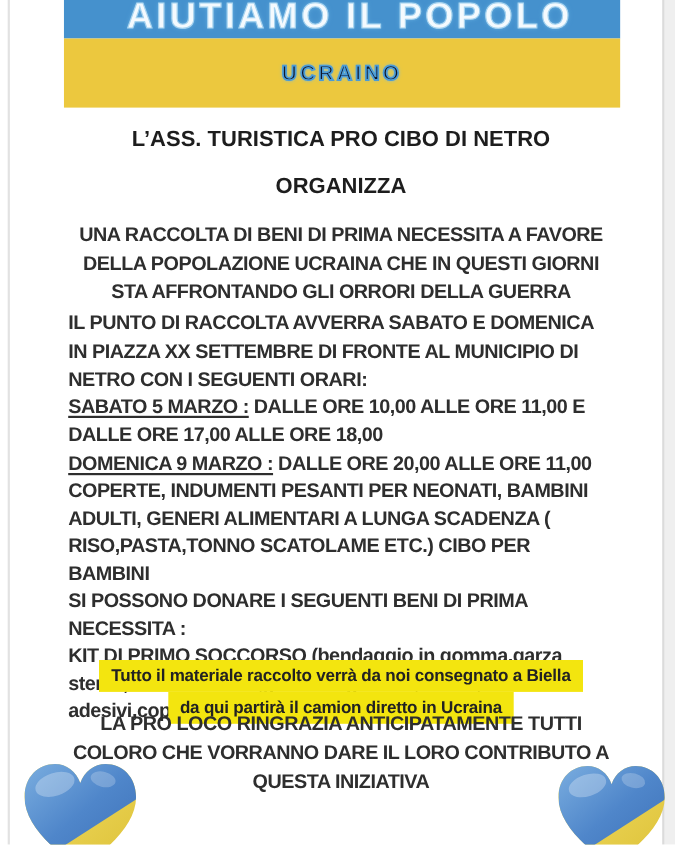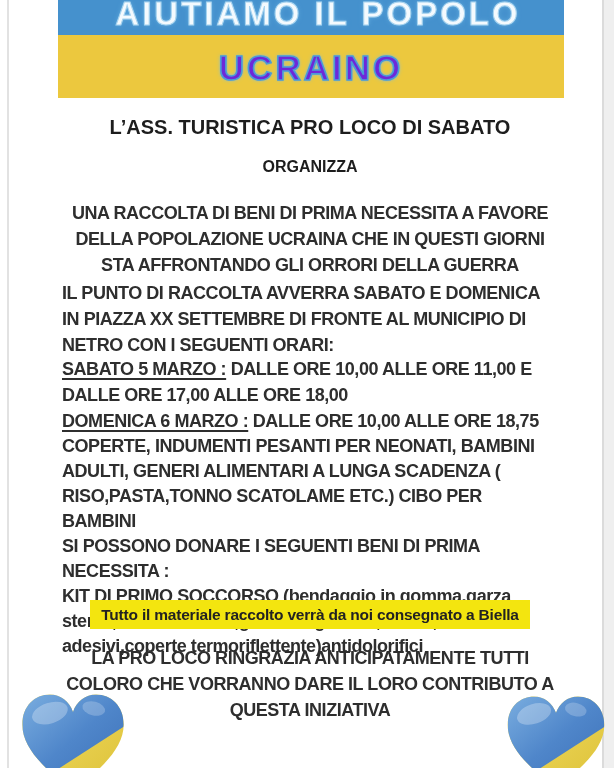--- a/index.html
+++ b/index.html
@@ -26,30 +26,30 @@
   .banner-blue{height:35px;background:var(--flag-blue);display:flex;align-items:center;justify-content:center;overflow:hidden;padding-left:14px;}
   .banner-yellow{height:63px;background:var(--flag-yellow);display:flex;align-items:center;justify-content:center;}
   .banner-line1{
     font-size:33px;font-weight:bold;letter-spacing:3px;margin-top:-7px;
     color:#f4fafe;
     -webkit-text-stroke:1px #a6d3ef;
     text-shadow:0 0 5px #5fa9dd,0 0 2px #7db9e4;
     white-space:nowrap;
   }
   .banner-line2{
-    font-size:35px;font-weight:bold;letter-spacing:3px;margin-top:2px;
-    color:#6d28d9;
+    font-size:19px;font-weight:bold;letter-spacing:3px;margin-top:2px;
+    color:#0f172a;
     -webkit-text-stroke:1.6px #4b9bd6;
     text-shadow:0 0 4px #7fc0e8,0 0 2px #5aa7dd;
     white-space:nowrap;
   }
   
   .blk{position:absolute;left:62px;width:496px;color:var(--ink);font-weight:bold;}
   .title{top:116px;font-size:20px;text-align:center;color:#1d1d1d;letter-spacing:0;}
-  .organizza{top:158px;font-size:16px;text-align:center;color:#1d1d1d;}
+  .organizza{top:158px;font-size:20px;text-align:center;color:#1d1d1d;}
   .body-txt{font-size:18px;line-height:26px;letter-spacing:-0.45px;}
   .intro{top:200px;text-align:center;}
   .collection{top:280px;text-align:left;}
   .schedule{top:356px;text-align:left;}
   .sched-day{text-decoration:underline;text-decoration-thickness:2px;text-underline-offset:3px;}
   .donations{top:434px;text-align:left;line-height:25px;}
   .hl-wrap{top:600px;text-align:center;font-size:15.5px;line-height:27px;letter-spacing:-0.2px;}
   .hl{background:var(--hl-yellow);color:#222;padding:1px 11px;display:inline-block;}
   .closing{top:645px;text-align:center;}
   
@@ -69,43 +69,44 @@
 
   <div class="banner">
     <div class="banner-blue">
       <div class="banner-line1">AIUTIAMO IL POPOLO</div>
     </div>
     <div class="banner-yellow">
       <div class="banner-line2">UCRAINO</div>
     </div>
   </div>
 
-  <div class="blk title">L’ASS. TURISTICA PRO  LOCO DI SABATO</div>
+  <div class="blk title">L’ASS. TURISTICA PRO  CIBO DI NETRO</div>
   <div class="blk organizza">ORGANIZZA</div>
 
   <div class="blk body-txt intro">UNA RACCOLTA DI BENI DI PRIMA NECESSITA A FAVORE DELLA POPOLAZIONE UCRAINA CHE IN QUESTI GIORNI STA AFFRONTANDO GLI ORRORI DELLA GUERRA</div>
 
   <div class="blk body-txt collection">IL PUNTO DI RACCOLTA AVVERRA SABATO E DOMENICA IN PIAZZA XX SETTEMBRE DI FRONTE AL MUNICIPIO DI NETRO CON I SEGUENTI ORARI:</div>
 
   <div class="blk body-txt schedule">
     <span class="sched-day">SABATO 5 MARZO :</span>
     <span>DALLE ORE 10,00 ALLE ORE 11,00 E DALLE ORE 17,00 ALLE ORE 18,00</span>
     <br>
-    <span class="sched-day">DOMENICA 6 MARZO :</span>
-    <span>DALLE ORE 10,00 ALLE ORE 18,75</span>
+    <span class="sched-day">DOMENICA 9 MARZO :</span>
+    <span>DALLE ORE 20,00 ALLE ORE 11,00</span>
   </div>
 
   <div class="blk body-txt donations">
     <div>COPERTE, INDUMENTI PESANTI PER NEONATI, BAMBINI ADULTI, GENERI ALIMENTARI A LUNGA SCADENZA ( RISO,PASTA,TONNO SCATOLAME ETC.) CIBO PER BAMBINI</div>
     <div>SI POSSONO DONARE I SEGUENTI BENI DI PRIMA NECESSITA :</div>
     <div>KIT DI PRIMO SOCCORSO  (bendaggio in gomma,garza sterile,benda elastica,guanti in gomma,cerotti,cerotti adesivi,coperte termoriflettente)antidolorifici</div>
   </div>
 
   <div class="blk hl-wrap">
     <span class="hl">Tutto il materiale raccolto verrà da noi consegnato a Biella</span><br>
+    <span class="hl">da qui partirà il camion diretto in Ucraina</span>
   </div>
 
   <div class="blk body-txt closing">LA PRO LOCO RINGRAZIA ANTICIPATAMENTE TUTTI COLORO CHE VORRANNO DARE IL LORO CONTRIBUTO A QUESTA INIZIATIVA</div>
 
   <div class="heart heart-left">
     <svg viewBox="0 0 100 92" xmlns="http://www.w3.org/2000/svg">
       <defs>
         <linearGradient id="hb1" x1="0" y1="0" x2="1" y2="1">
           <stop offset="0" stop-color="#7fb2e2"></stop>
           <stop offset="0.5" stop-color="#4f86ca"></stop>

